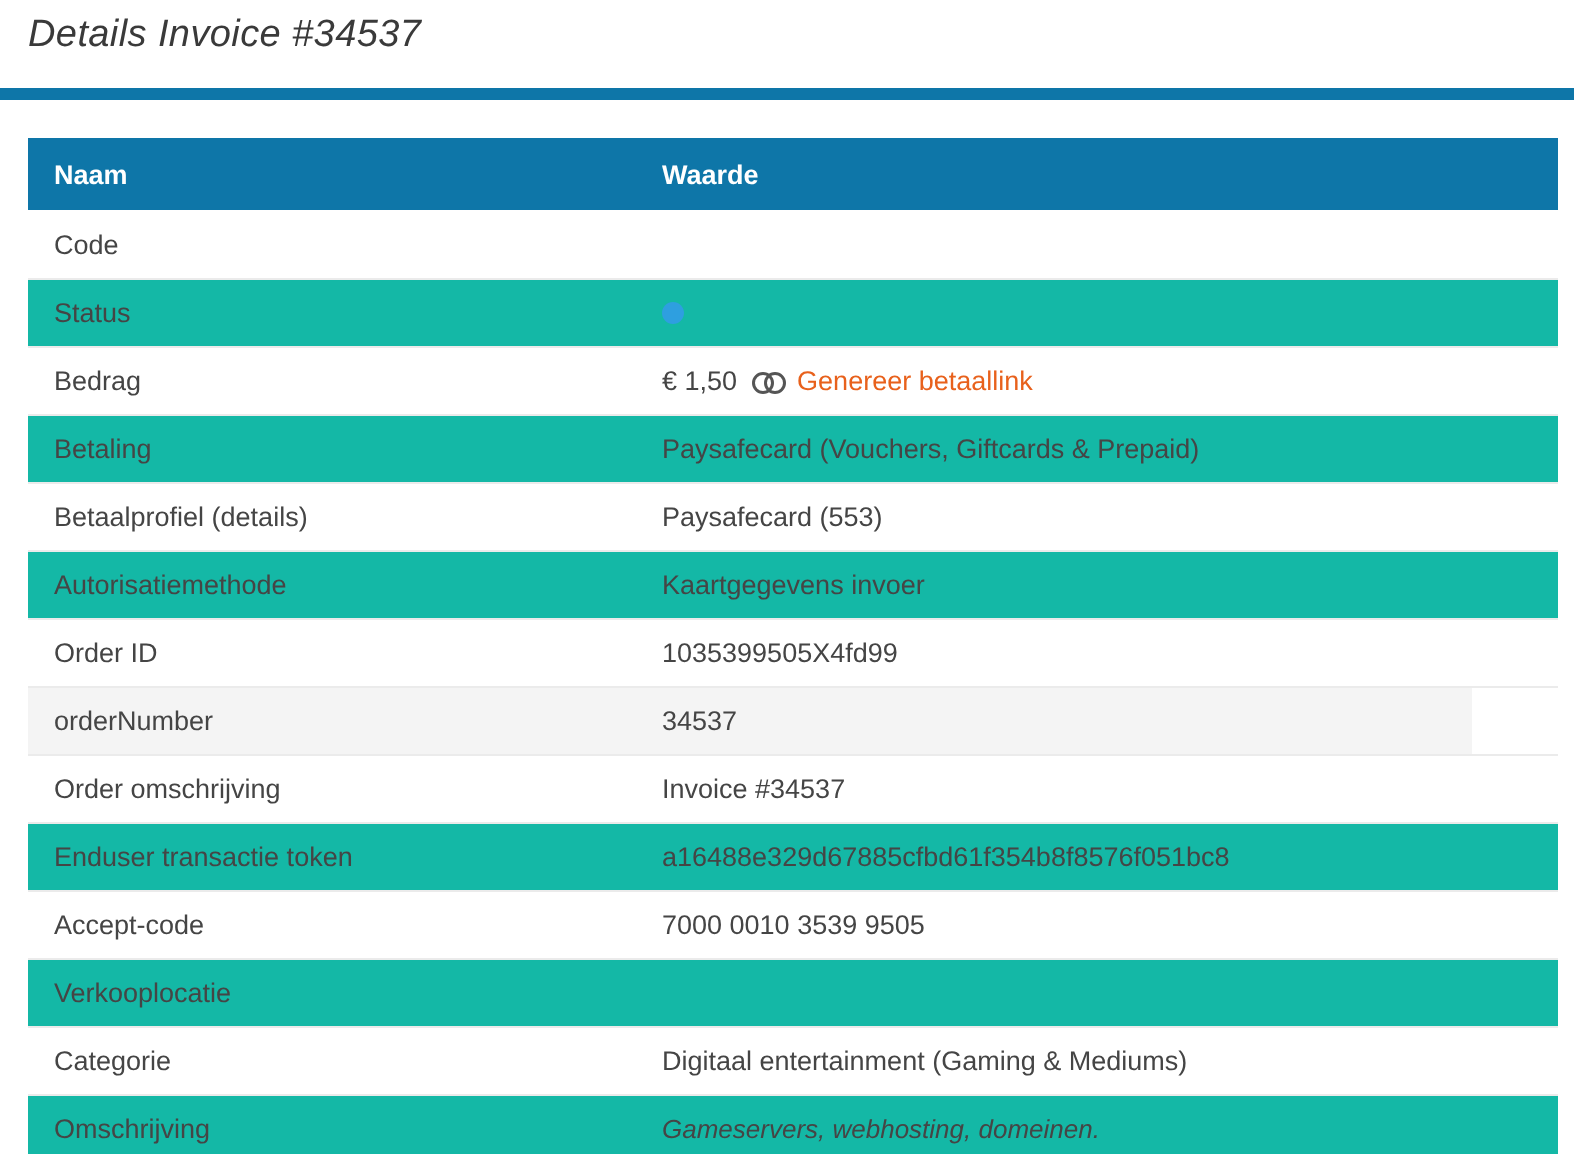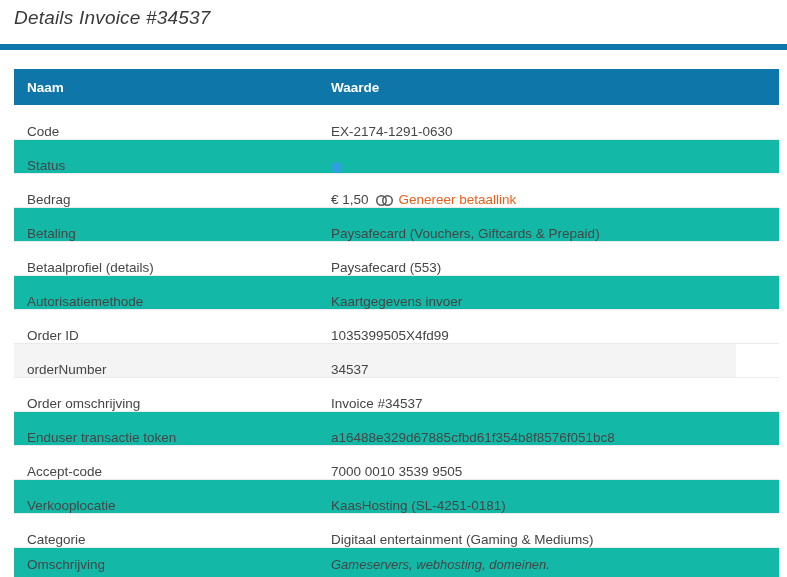--- a/index.html
+++ b/index.html
@@ -34,21 +34,21 @@
     height: 36px;
     align-items: center;
     background: #0e76a8;
     color: #ffffff;
     font-weight: bold;
     font-size: 13.5px;
   }
   .row {
     display: flex;
     height: 34px;
-    align-items: flex-end;
+    align-items: center;
     background: #ffffff;
   }
   .row + .row { border-top: 1px solid #ebebeb; }
   .row.alt { background: #14b8a6; }
   .row.alt--short {
     background: linear-gradient(90deg, #f4f4f4 0px, #f4f4f4 722px, #ffffff 722px);
   }
   .row.row--last {
     height: 40px;
     align-items: flex-start;
@@ -95,21 +95,20 @@
 
 <div class="detail-table">
 
   <div class="thead">
     <div class="cell-label">Naam</div>
     <div class="cell-value">Waarde</div>
   </div>
 
   <div class="row">
     <div class="cell-label">Code</div>
-    <div class="cell-value">EX-2174-1291-0630</div>
   </div>
 
   <div class="row alt">
     <div class="cell-label">Status</div>
     <div class="cell-value">
       <span class="status-dot"></span>
     </div>
   </div>
 
   <div class="row">
@@ -161,21 +160,20 @@
     <div class="cell-value">a16488e329d67885cfbd61f354b8f8576f051bc8</div>
   </div>
 
   <div class="row">
     <div class="cell-label">Accept-code</div>
     <div class="cell-value">7000 0010 3539 9505</div>
   </div>
 
   <div class="row alt">
     <div class="cell-label">Verkooplocatie</div>
-    <div class="cell-value">KaasHosting (SL-4251-0181)</div>
   </div>
 
   <div class="row">
     <div class="cell-label">Categorie</div>
     <div class="cell-value">Digitaal entertainment (Gaming &amp; Mediums)</div>
   </div>
 
   <div class="row alt row--last">
     <div class="cell-label">Omschrijving</div>
     <div class="cell-value italic-value">Gameservers, webhosting, domeinen.</div>

